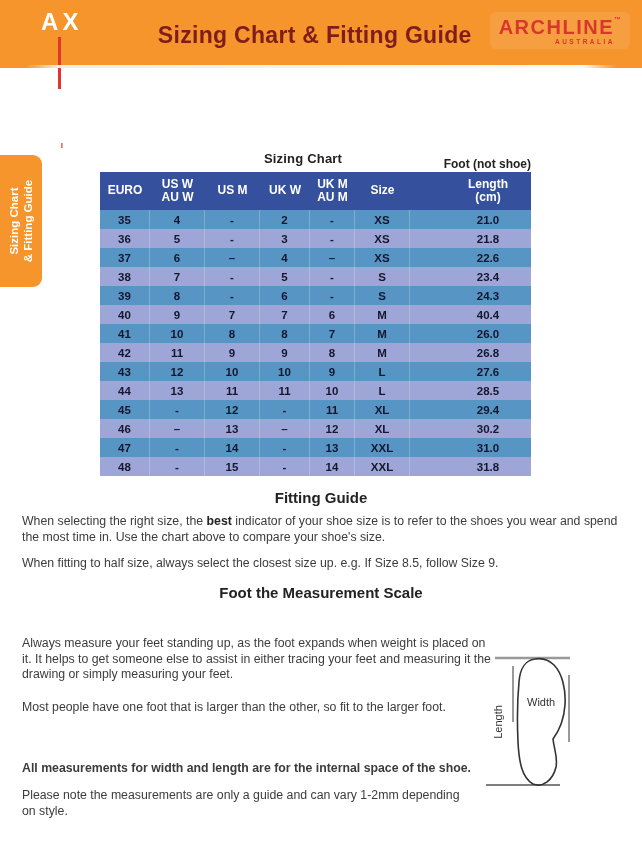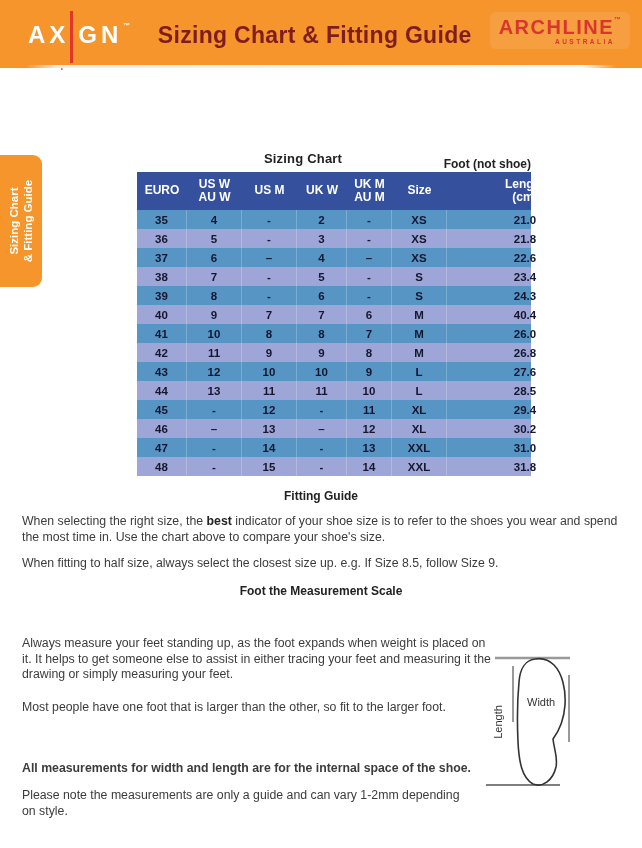--- a/index.html
+++ b/index.html
@@ -12,21 +12,21 @@
   
   .top-header {
     position:absolute; left:0; top:0; width:642px; height:65px;
     background:#F5952C; display:flex; align-items:center;
   }
   .header-rule {
     position:absolute; left:0; top:65px; width:642px; height:3px;
     background:linear-gradient(to right,#F5952C 0%,#F5952C 4%,#f1ece5 9%,#f8f6f3 91%,#F5952C 96%,#F5952C 100%);
   }
   .axign { position:absolute; left:28px; top:9px; color:#ffffff; }
-  .axign-top { display:flex; align-items:center; font-size:24px; font-weight:bold; letter-spacing:4px; line-height:26px; }
+  .axign-top { display:flex; align-items:center; font-size:24px; font-weight:bold; letter-spacing:4px; line-height:26px;flex-direction:column; }
   .axign-bar { display:inline-block; width:3px; height:52px; background:#E0362B; margin:0 5px 0 1px; transform:translateY(2px); }
   .tm { font-size:7px; vertical-align:top; position:relative; top:-9px; left:1px; letter-spacing:0; }
   .axign-sub { display:flex; font-size:8px; font-weight:bold; letter-spacing:4px; margin-top:2px; padding-left:3px; }
   .axign-sub .red-i { color:#E0362B; }
   .header-title {
     position:absolute; left:50%; top:22px; transform:translateX(-52%);
     color:#7f1d1d; font-size:23px; font-weight:bold; letter-spacing:0.3px; white-space:nowrap;
   }
   .archline {
     position:absolute; right:12px; top:12px; text-align:right; color:#D9362E;
@@ -51,39 +51,39 @@
   .chart-title {
     position:absolute; left:100px; top:151px; width:406px; text-align:center;
     color:#222222; font-size:13px; font-weight:bold; letter-spacing:0.2px;
   }
   .foot-note {
     position:absolute; left:415px; top:157px; width:116px; text-align:right;
     color:#222222; font-size:12px; font-weight:bold;
   }
   .size-table { position:absolute; left:100px; top:172px; width:431px; }
   .trow, .thead-row {
-    display:grid; grid-template-columns:50px 55px 55px 50px 45px 55px 35px 86px;margin-left:37px;
+    display:grid; grid-template-columns:50px 55px 55px 50px 45px 55px 35px 86px;
   }
   .thead-row { background:#35519E; color:#ffffff; height:38px; }
   .thead-row .th {
     display:flex; flex-direction:column; align-items:center; justify-content:center;
     font-size:12px; font-weight:bold; line-height:13.5px;
   }
   .trow { height:19px; }
   .trow:nth-child(odd)  { background:#5795C5; }
   .trow:nth-child(even) { background:#9DA6D6; }
   .trow .td {
     display:flex; align-items:center; justify-content:center;
     font-size:11.5px; font-weight:bold; color:#16162e;
     border-right:1px solid rgba(255,255,255,0.22);
   }
   .trow .td:nth-child(n+7) { border-right:none; }
 
   
-  .sec-heading { position:absolute; width:610px; text-align:center; color:#222222; font-size:12px; font-weight:bold; }
+  .sec-heading { position:absolute; width:610px; text-align:center; color:#222222; font-size:15px; font-weight:bold; }
   .body-p { position:absolute; left:22px; color:#3c3c3c; font-size:12.3px; line-height:15.5px; }
   .body-p b { color:#222222; }
 
   
   .foot-diagram { position:absolute; left:486px; top:648px; }
   .foot-diagram text { font-family:"Liberation Sans", sans-serif; fill:#333333; font-size:11px; }
 </style>
 </head>
 <body>
 

